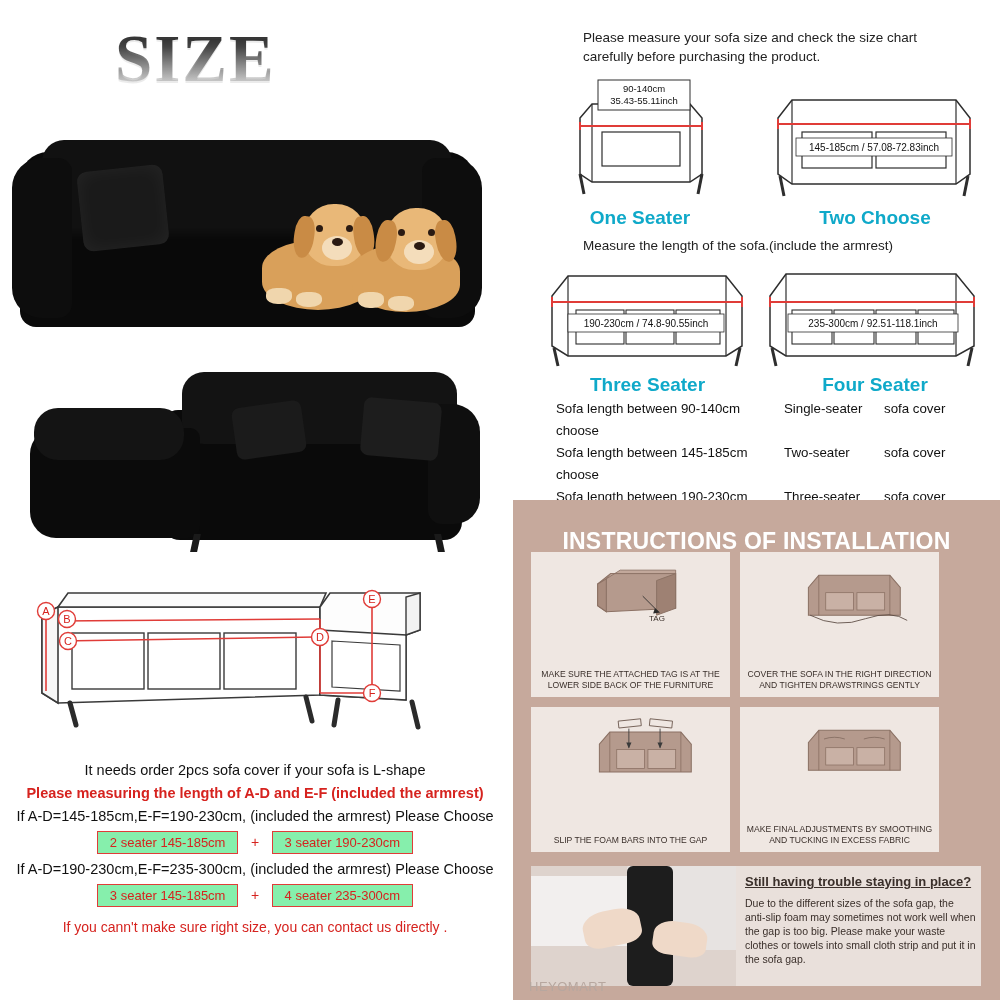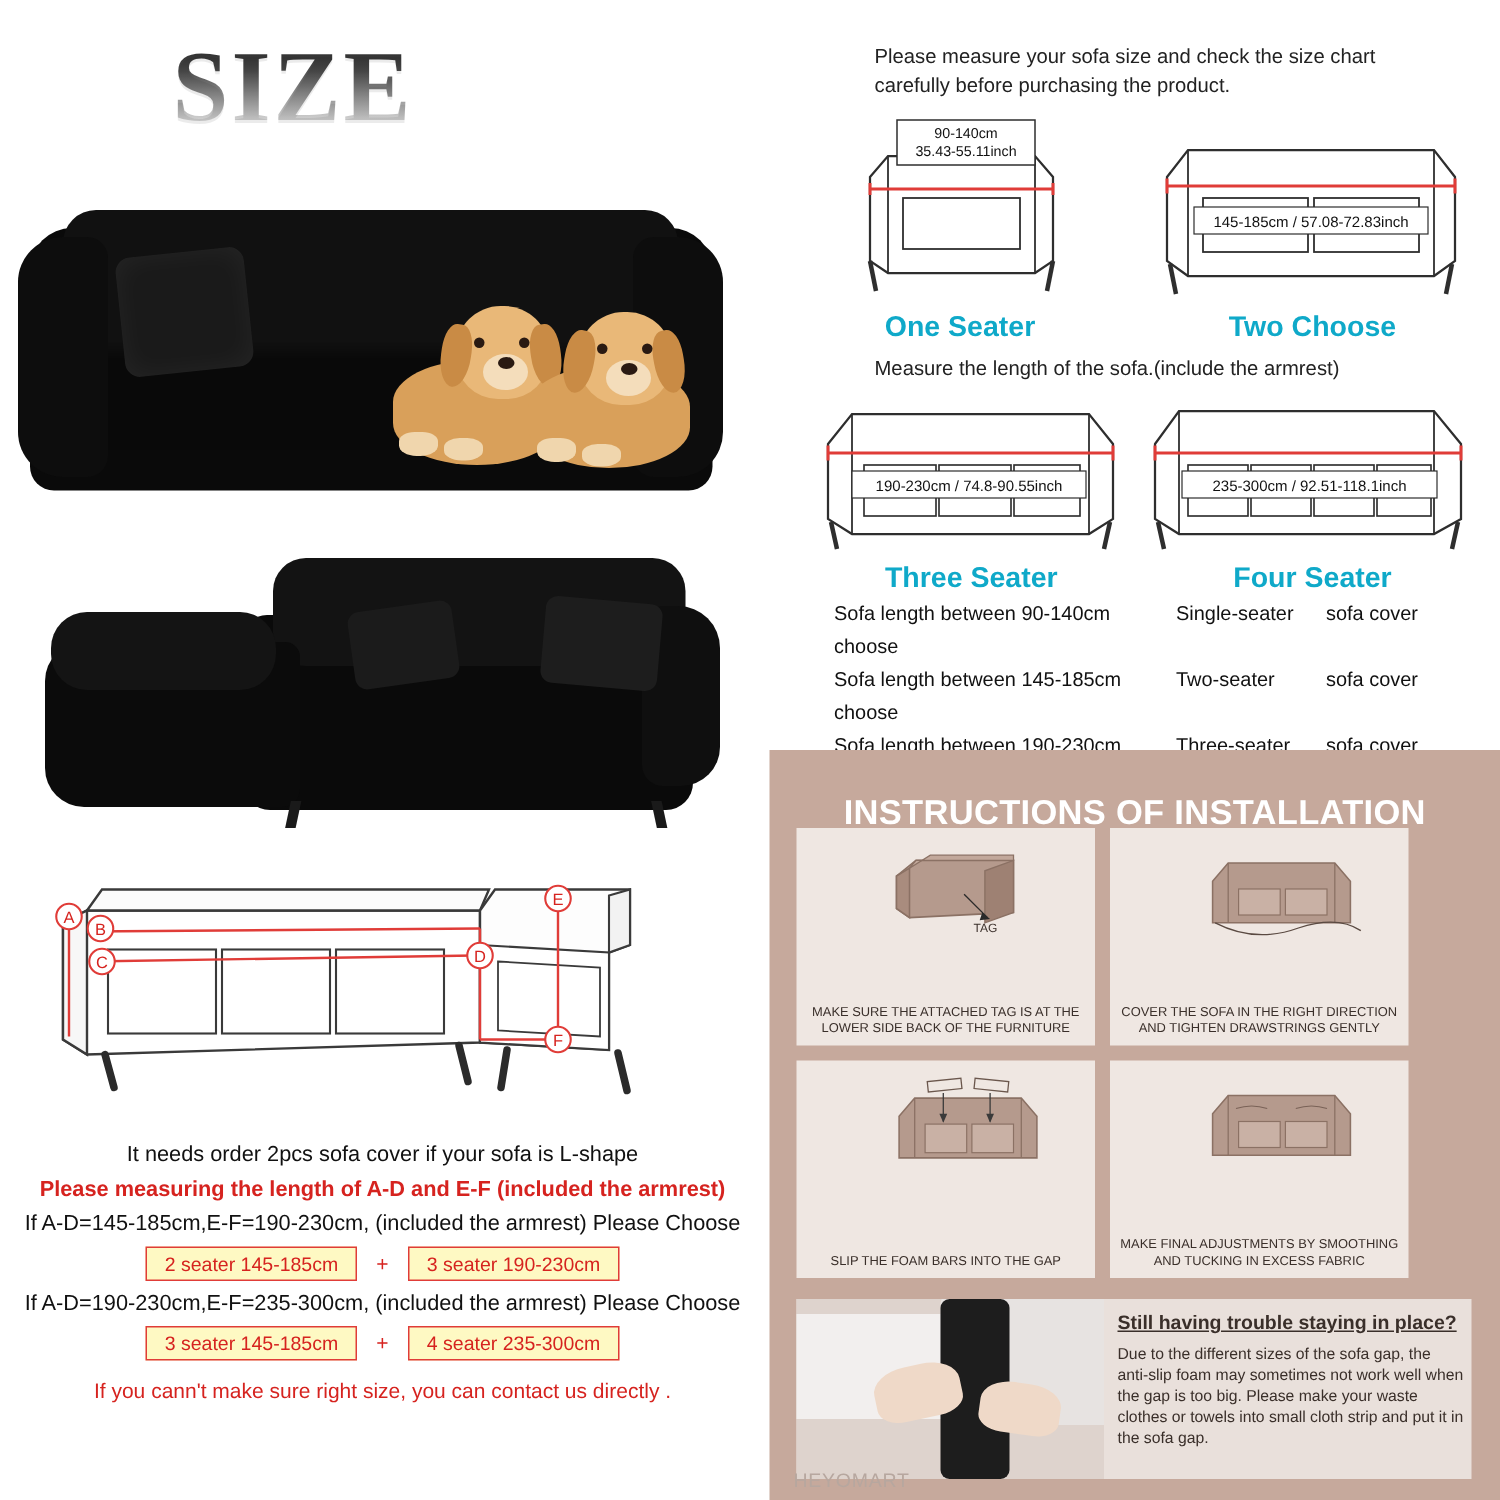--- a/index.html
+++ b/index.html
@@ -98,21 +98,21 @@
   
   .diagram { position:absolute; left:20px; top:575px; width:470px; height:175px; }
   .diagram svg { display:block; }
 
   .left-text { position:absolute; left:10px; top:755px; width:490px; text-align:center; }
   .lt-line { font-size:14.5px; margin:7px 0; color:#111; }
   .lt-red { color:#d6231f;font-weight:bold; }
   .chips { margin:6px 0 4px; }
   .chip {
     display:inline-block; border:1px solid #e03c38; color:#d6231f;
-    padding:3px 12px; font-size:13px; background:#fef9c3;
+    padding:3px 12px; font-size:13px; background:#86efac;
   }
   .plus { display:inline-block; color:#d6231f; padding:0 8px; font-size:14px; }
   .contact { color:#d6231f; font-size:14px; margin-top:12px; }
 
   
   .note-top {
     position:absolute; left:583px; top:28px; width:385px;
     font-size:13.5px; line-height:19px; color:#222;
   }
   .seat-row { position:absolute; }

